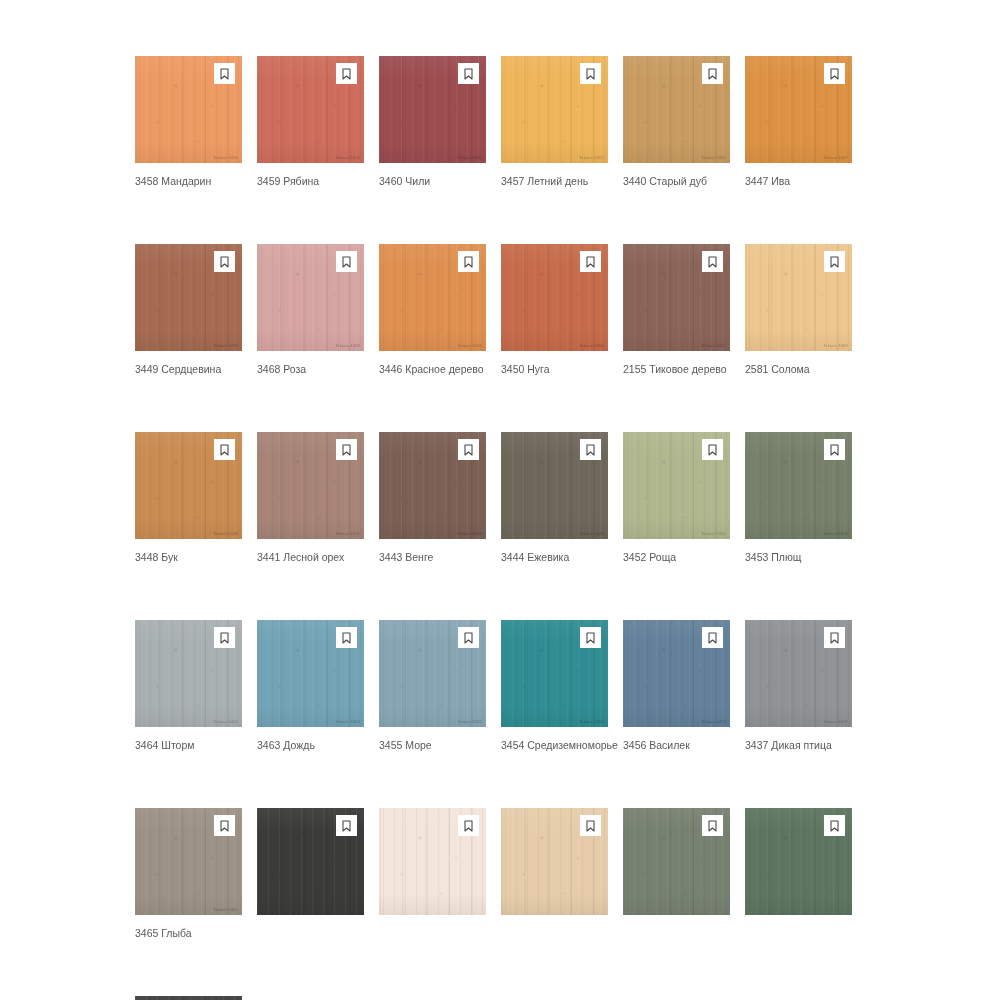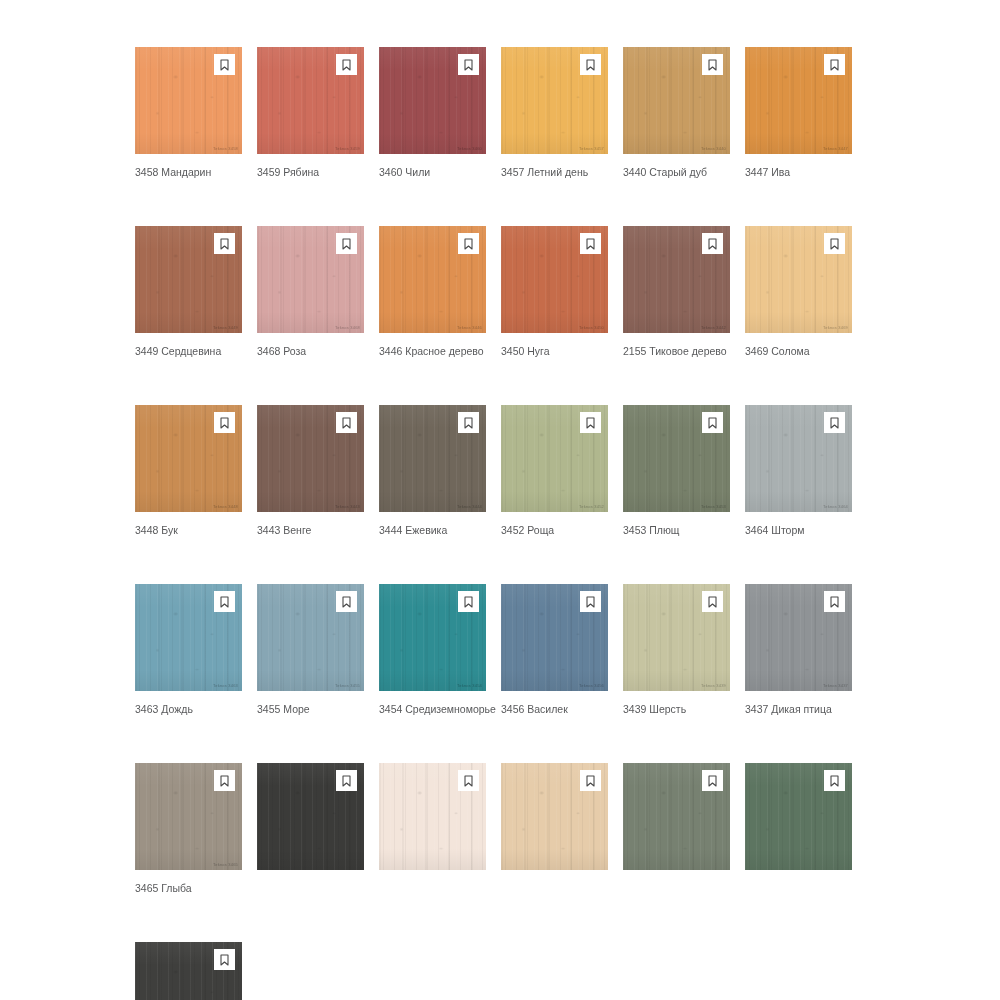--- a/index.html
+++ b/index.html
@@ -25,20 +25,21 @@
   .swatch-grid {
     display: grid;
     grid-template-columns: repeat(6, 107px);
     column-gap: 15px;
     row-gap: 47px;
   }
 
   .swatch-card {
     width: 128px;
     position: relative;
+    margin-top: 9px;
   }
 
   .swatch-tile {
     position: relative;
     width: 107px;
     height: 107px;
     overflow: hidden;
     background-color: #cccccc;
   }
 
@@ -265,35 +266,46 @@
 
   <div class="swatch-card">
     <div class="swatch-tile" title="Солома" style="background-color: rgb(237, 198, 141);">
       <div class="bookmark-button" style="background: rgb(255, 255, 255);">
         <svg width="11" height="12" viewBox="0 0 11 12" aria-hidden="true">
           <path d="M2 1 h7 v10 l-3.5 -3 l-3.5 3 z" fill="none" stroke="#4a4a4a" stroke-width="1.1" stroke-linejoin="round"></path>
         </svg>
       </div>
       <div class="swatch-watermark">Teknos 3469</div>
     </div>
-    <div class="swatch-label">3469 Солома</div>
+    <div class="swatch-label">2581 Солома</div>
   </div>
 
   <div class="swatch-card">
     <div class="swatch-tile" title="Бук" style="background-color: rgb(201, 140, 82);">
       <div class="bookmark-button" style="background: rgb(255, 255, 255);">
         <svg width="11" height="12" viewBox="0 0 11 12" aria-hidden="true">
           <path d="M2 1 h7 v10 l-3.5 -3 l-3.5 3 z" fill="none" stroke="#4a4a4a" stroke-width="1.1" stroke-linejoin="round"></path>
         </svg>
       </div>
       <div class="swatch-watermark">Teknos 3448</div>
     </div>
     <div class="swatch-label">3448 Бук</div>
   </div>
 
+  <div class="swatch-card">
+    <div class="swatch-tile" title="Лесной орех" style="background-color: rgb(167, 132, 119);">
+      <div class="bookmark-button" style="background: rgb(255, 255, 255);">
+        <svg width="11" height="12" viewBox="0 0 11 12" aria-hidden="true">
+          <path d="M2 1 h7 v10 l-3.5 -3 l-3.5 3 z" fill="none" stroke="#4a4a4a" stroke-width="1.1" stroke-linejoin="round"></path>
+        </svg>
+      </div>
+      <div class="swatch-watermark">Teknos 3441</div>
+    </div>
+    <div class="swatch-label">3441 Лесной орех</div>
+  </div>
 
   <div class="swatch-card">
     <div class="swatch-tile" title="Венге" style="background-color: rgb(124, 96, 85);">
       <div class="bookmark-button" style="background: rgb(255, 255, 255);">
         <svg width="11" height="12" viewBox="0 0 11 12" aria-hidden="true">
           <path d="M2 1 h7 v10 l-3.5 -3 l-3.5 3 z" fill="none" stroke="#4a4a4a" stroke-width="1.1" stroke-linejoin="round"></path>
         </svg>
       </div>
       <div class="swatch-watermark">Teknos 3443</div>
     </div>
@@ -391,31 +403,20 @@
         <svg width="11" height="12" viewBox="0 0 11 12" aria-hidden="true">
           <path d="M2 1 h7 v10 l-3.5 -3 l-3.5 3 z" fill="none" stroke="#4a4a4a" stroke-width="1.1" stroke-linejoin="round"></path>
         </svg>
       </div>
       <div class="swatch-watermark">Teknos 3456</div>
     </div>
     <div class="swatch-label">3456 Василек</div>
   </div>
 
 
-  <div class="swatch-card">
-    <div class="swatch-tile" title="Шерсть" style="background-color: rgb(198, 196, 161);">
-      <div class="bookmark-button" style="background: rgb(255, 255, 255);">
-        <svg width="11" height="12" viewBox="0 0 11 12" aria-hidden="true">
-          <path d="M2 1 h7 v10 l-3.5 -3 l-3.5 3 z" fill="none" stroke="#4a4a4a" stroke-width="1.1" stroke-linejoin="round"></path>
-        </svg>
-      </div>
-      <div class="swatch-watermark">Teknos 3439</div>
-    </div>
-    <div class="swatch-label">3439 Шерсть</div>
-  </div>
 
   <div class="swatch-card">
     <div class="swatch-tile" title="Дикая птица" style="background-color: rgb(143, 147, 150);">
       <div class="bookmark-button" style="background: rgb(255, 255, 255);">
         <svg width="11" height="12" viewBox="0 0 11 12" aria-hidden="true">
           <path d="M2 1 h7 v10 l-3.5 -3 l-3.5 3 z" fill="none" stroke="#4a4a4a" stroke-width="1.1" stroke-linejoin="round"></path>
         </svg>
       </div>
       <div class="swatch-watermark">Teknos 3437</div>
     </div>

